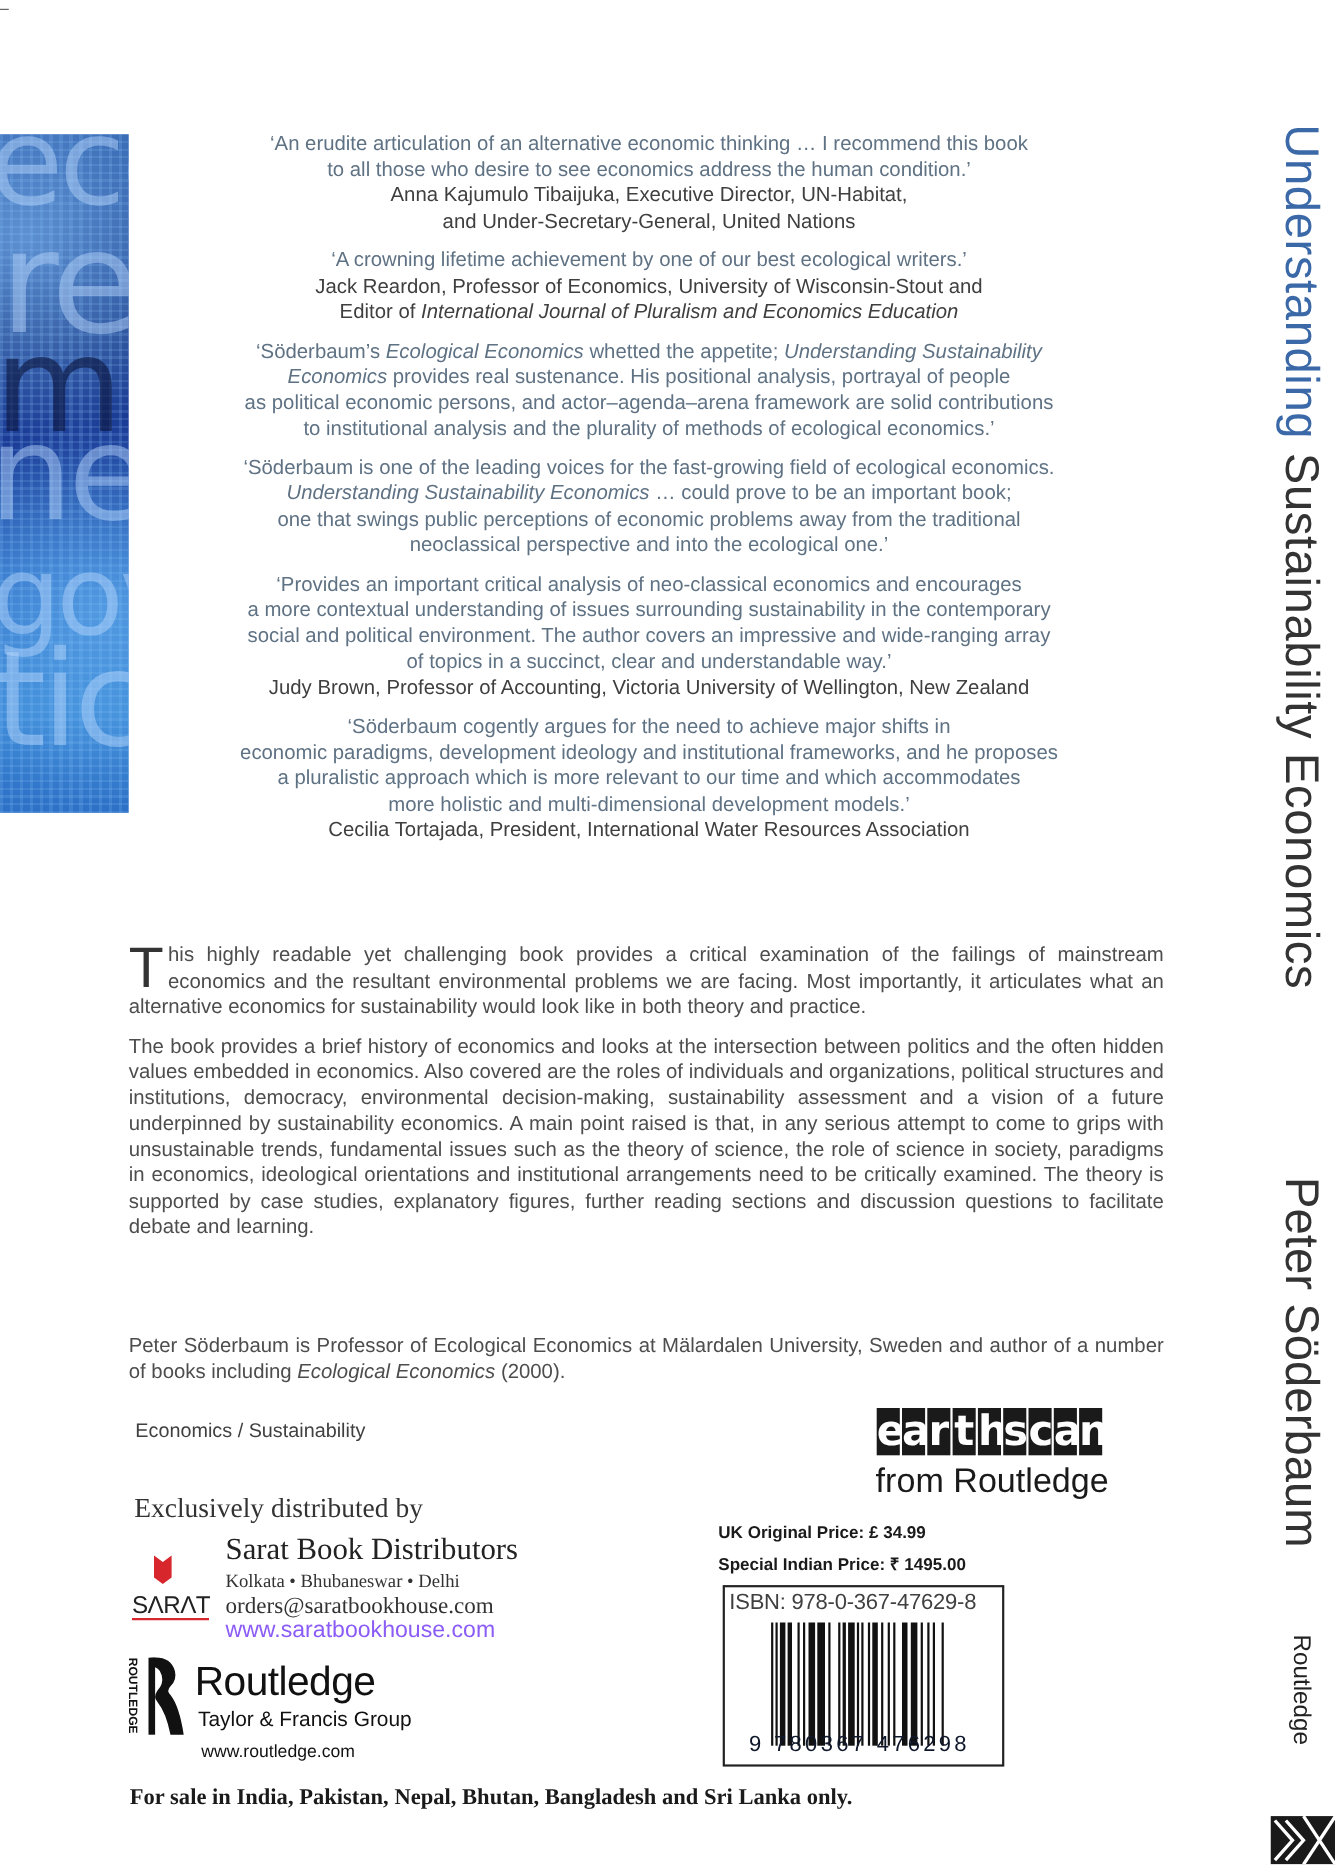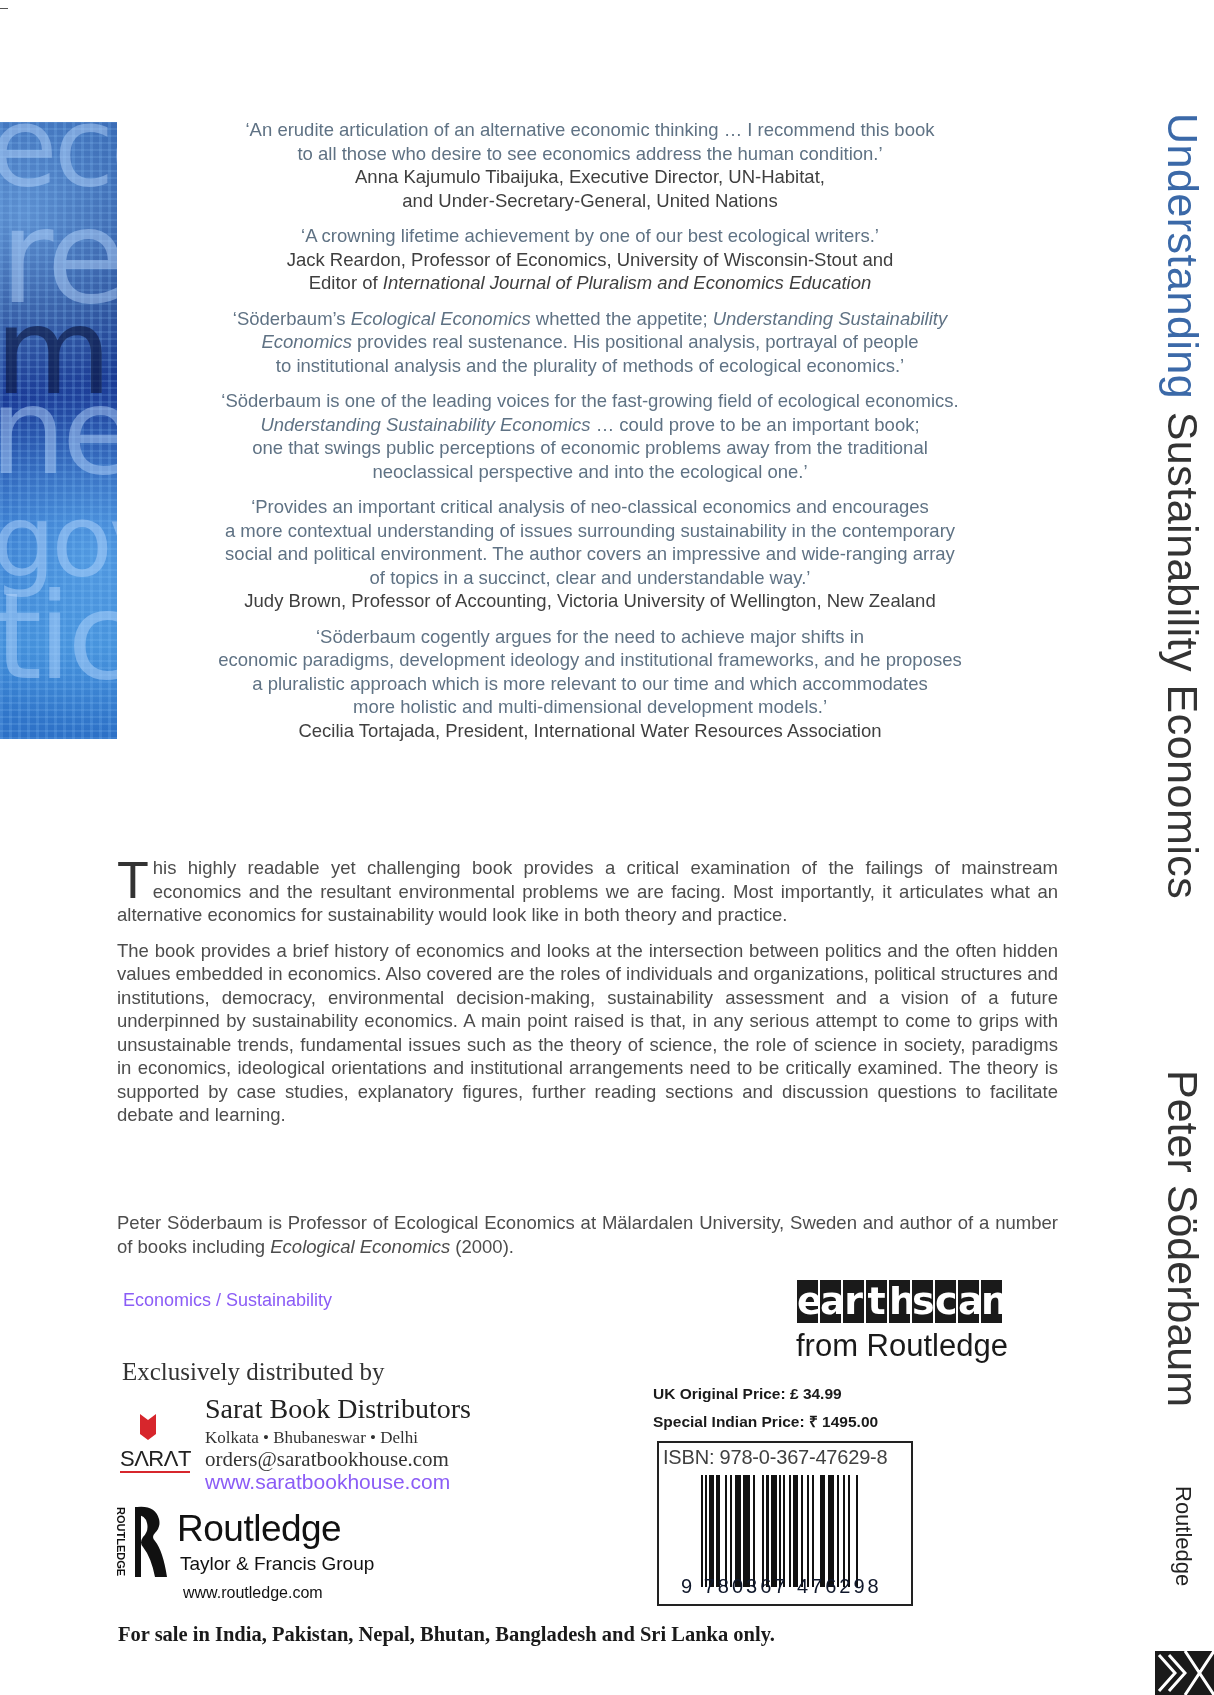--- a/index.html
+++ b/index.html
@@ -31,21 +31,21 @@
     .quote-text em, .attr em { font-style: italic; }
     .attr { color: #3f3f3f; font-size: 18.5px; line-height: 23.5px; }
 
     
     .body-copy { position: absolute; left: 117px; top: 856px; width: 941px; color: #4d4d4d; font-size: 18.5px; line-height: 23.5px; text-align: justify; }
     .body-copy p { margin-bottom: 12px; }
     .dropcap { float: left; font-size: 52px; line-height: 44px; margin: 2px 4px 0 0; color: #333; font-family: "Liberation Sans", sans-serif; }
     .bio { position: absolute; left: 117px; top: 1211px; width: 941px; color: #4d4d4d; font-size: 18.5px; line-height: 23.5px; text-align: justify; }
     .bio em { font-style: italic; }
 
-    .subject { position: absolute; left: 123px; top: 1290px; color: #8b5cf6; font-size: 18px; }
+    .subject { position: absolute; left: 123px; top: 1290px; color: #404040; font-size: 18px; }
 
     
     .dist-heading { position: absolute; left: 122px; top: 1358px; font-family: "Liberation Serif", serif; font-size: 25px; color: #333; }
     .sarat-logo { position: absolute; left: 120px; top: 1410px; width: 76px; height: 72px; }
     .sarat-name { position: absolute; left: 205px; top: 1393px; font-family: "Liberation Serif", serif; font-size: 28px; color: #222; text-align: right; }
     .sarat-cities { position: absolute; left: 205px; top: 1428px; font-family: "Liberation Serif", serif; font-size: 17px; color: #333; }
     .sarat-email { position: absolute; left: 205px; top: 1447px; font-family: "Liberation Serif", serif; font-size: 21px; color: #333; }
     .sarat-web { position: absolute; left: 205px; top: 1470px; font-family: Liberation Sans, sans-serif; font-size: 21px; color: #8b5cf6; }
 
     
@@ -102,20 +102,21 @@
     <div class="attr">and Under-Secretary-General, United Nations</div>
   </div>
   <div class="quote-block">
     <div class="quote-text">‘A crowning lifetime achievement by one of our best ecological writers.’</div>
     <div class="attr">Jack Reardon, Professor of Economics, University of Wisconsin-Stout and</div>
     <div class="attr"><span>Editor of </span><em>International Journal of Pluralism and Economics Education</em></div>
   </div>
   <div class="quote-block">
     <div class="quote-text"><span>‘Söderbaum’s </span><em>Ecological Economics</em><span> whetted the appetite; </span><em>Understanding Sustainability</em></div>
     <div class="quote-text"><em>Economics</em><span> provides real sustenance. His positional analysis, portrayal of people</span></div>
+    <div class="quote-text">as political economic persons, and actor–agenda–arena framework are solid contributions</div>
     <div class="quote-text">to institutional analysis and the plurality of methods of ecological economics.’</div>
   </div>
   <div class="quote-block">
     <div class="quote-text">‘Söderbaum is one of the leading voices for the fast-growing field of ecological economics.</div>
     <div class="quote-text"><em>Understanding Sustainability Economics</em><span> … could prove to be an important book;</span></div>
     <div class="quote-text">one that swings public perceptions of economic problems away from the traditional</div>
     <div class="quote-text">neoclassical perspective and into the ecological one.’</div>
   </div>
   <div class="quote-block">
     <div class="quote-text">‘Provides an important critical analysis of neo-classical economics and encourages</div>

